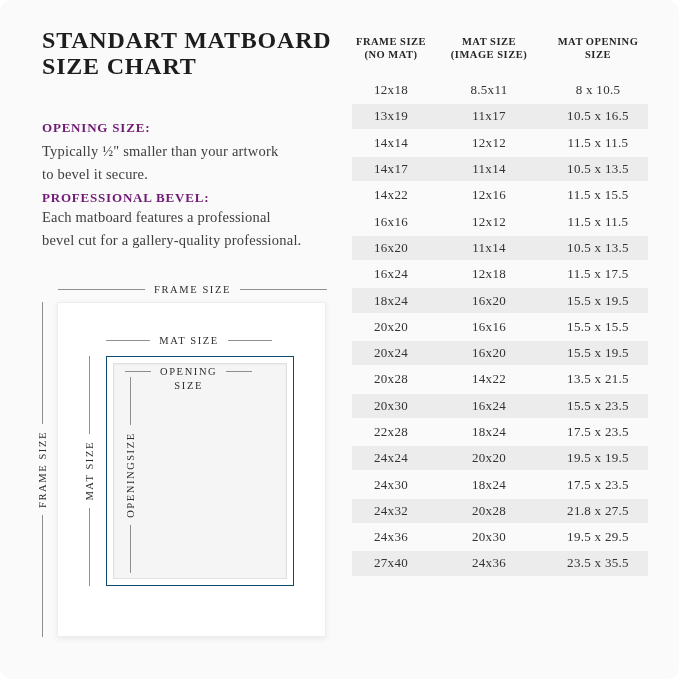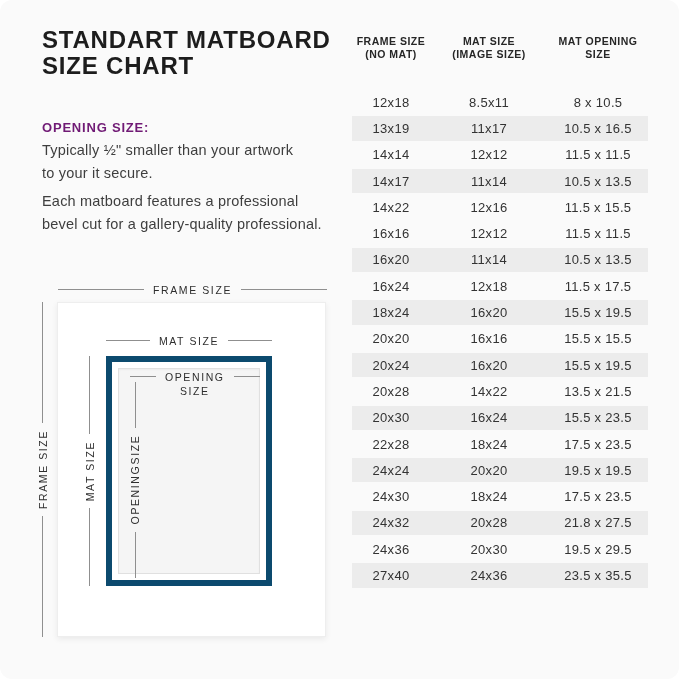--- a/index.html
+++ b/index.html
@@ -1,20 +1,20 @@
 <!DOCTYPE html>
 <html><head>
 <meta charset="utf-8">
 <style>
   * { margin:0; padding:0; box-sizing:border-box; }
   html,body { background:#ffffff; }
   .canvas {
     position:relative; width:679px; height:679px;
     background:#fafafa; overflow:hidden;
-    font-family:Liberation Sans, sans-serif; color:#333;border-radius:12px;
+    font-family:Liberation Serif, serif; color:#333;border-radius:12px;
   }
   
   .title {
     position:absolute; left:42px; top:27px;
     font-size:24px; font-weight:700; line-height:26px;
     letter-spacing:0.8px; color:#1d1d1d;
   }
   .note { position:absolute; left:42px; }
   .note h2 {
     font-size:13px; font-weight:700; letter-spacing:0.8px; color:#701a75;
@@ -49,40 +49,40 @@
   .hdim-frame { left:58px; top:283px; width:269px; height:13px; }
   .vdim-frame { left:36px; top:302px; width:13px; height:335px; }
   .frame {
     position:absolute; left:57px; top:302px; width:269px; height:335px;
     background:#ffffff; border:1px solid #eeeeee;
     box-shadow:0 2px 6px rgba(0,0,0,0.07);
   }
   .hdim-mat { left:48px; top:31px; width:166px; height:13px; }
   .vdim-mat { left:25px; top:53px; width:13px; height:230px; }
   .mat {
-    position:absolute; left:48px; top:53px; width:166px; height:230px;
-    background:#ffffff; border:6px solid #0c4a6e; padding:6px;
+    position:absolute; left:48px; top:53px; width:188px; height:230px;
+    background:#ffffff; border:1px solid #0c4a6e; padding:6px;
   }
   .opening-hole {
     width:100%; height:100%;
     background:#f5f5f5; border:1px solid #e0e0e0;
     box-shadow:inset 0 1px 2px rgba(0,0,0,0.04);
   }
   .hdim-opening { left:18px; top:8px; width:128px; }
   .vdim-opening { left:9px; top:20px; width:28px; height:196px; }
 
   
   .sizetable { position:absolute; left:352px; top:35px; width:296px; }
   .thead {
     display:grid; grid-template-columns:78px 118px 100px;
     text-align:center; font-size:10.5px; font-weight:700;
     line-height:13px; letter-spacing:0.5px; color:#262626;
   }
   .thead .hcell span { display:block; }
-  .rows { margin-top:28px; }
+  .rows { margin-top:16px; }
   .row {
     display:grid; grid-template-columns:78px 118px 100px;
     height:26.3px; align-items:center; text-align:center;
     font-size:13px; letter-spacing:0.3px; color:#333;
   }
   .row.striped {
     background:#ececec; background-clip:content-box; padding:1px 0;
   }
 </style>
 </head>
@@ -92,25 +92,26 @@
 
   <header class="title">
     <div>STANDART MATBOARD</div>
     <div>SIZE CHART</div>
   </header>
 
   <section class="note note-opening">
     <h2>OPENING SIZE:</h2>
     <p>
       <span class="ln">Typically ½" smaller than your artwork</span>
-      <span class="ln">to your it secure.</span>
+      <span class="ln">to bevel it secure.</span>
     </p>
   </section>
 
   <section class="note note-bevel">
+    <h2>PROFESSIONAL BEVEL:</h2>
     <p>
       <span class="ln">Each matboard features a professional</span>
       <span class="ln">bevel cut for a gallery-quality professional.</span>
     </p>
   </section>
 
   <div class="hdim hdim-frame">
     <i class="hline"></i>
     <span class="hlabel">FRAME SIZE</span>
     <i class="hline"></i>

